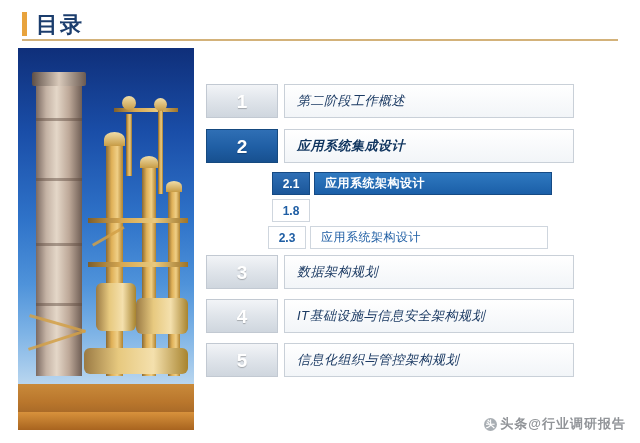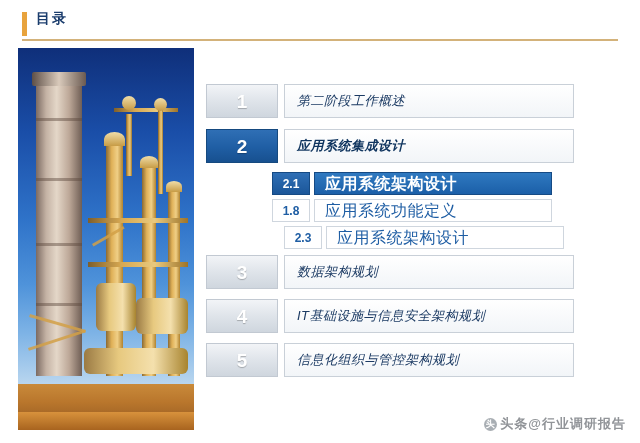--- a/index.html
+++ b/index.html
@@ -30,21 +30,21 @@
     left: 0;
     top: 2px;
     width: 5px;
     height: 24px;
     background: #e8a33d;
   }
   .title-text {
     position: absolute;
     left: 14px;
     top: 0px;
-    font-size: 14px;
+    font-size: 22px;
     font-weight: bold;
     color: #1b3d6d;
     letter-spacing: 2px;
   }
   .title-rule {
     position: absolute;
     left: 0px;
     top: 29px;
     width: 596px;
     height: 2px;
@@ -206,21 +206,21 @@
     border: 1px solid #154a84;
     color: #ffffff;
   }
   .sub-label {
     position: absolute;
     left: 42px;
     top: 0;
     width: 238px;
     height: 23px;
     box-sizing: border-box;
-    font-size: 16px;
+    font-size: 12px;
     line-height: 21px;
     padding-left: 10px;
     letter-spacing: 0.5px;
   }
   .sub-label.plain {
     background: #ffffff;
     border: 1px solid #cfd6de;
     color: #1f5ea4;
   }
   .sub-label.active {
@@ -313,24 +313,23 @@
     <div class="label-box bold">应用系统集成设计</div>
   </div>
 
   <div class="subitem" style="left:272px; top:172px; width:282px;">
     <div class="sub-num active">2.1</div>
     <div class="sub-label active">应用系统架构设计</div>
   </div>
 
   <div class="subitem" style="left:272px; top:199px; width:282px;">
     <div class="sub-num plain">1.8</div>
-    <div class="sub-label plain">应用系统功能定义</div>
-  </div>
-
-  <div class="subitem" style="left:284px; top:226px; width:282px;">
+  </div>
+
+  <div class="subitem" style="left:268px; top:226px; width:282px;">
     <div class="sub-num plain">2.3</div>
     <div class="sub-label plain">应用系统架构设计</div>
   </div>
 
   <div class="item" style="left:206px; top:255px; width:368px;">
     <div class="num-box grey">3</div>
     <div class="label-box">数据架构规划</div>
   </div>
 
   <div class="item" style="left:206px; top:299px; width:368px;">

